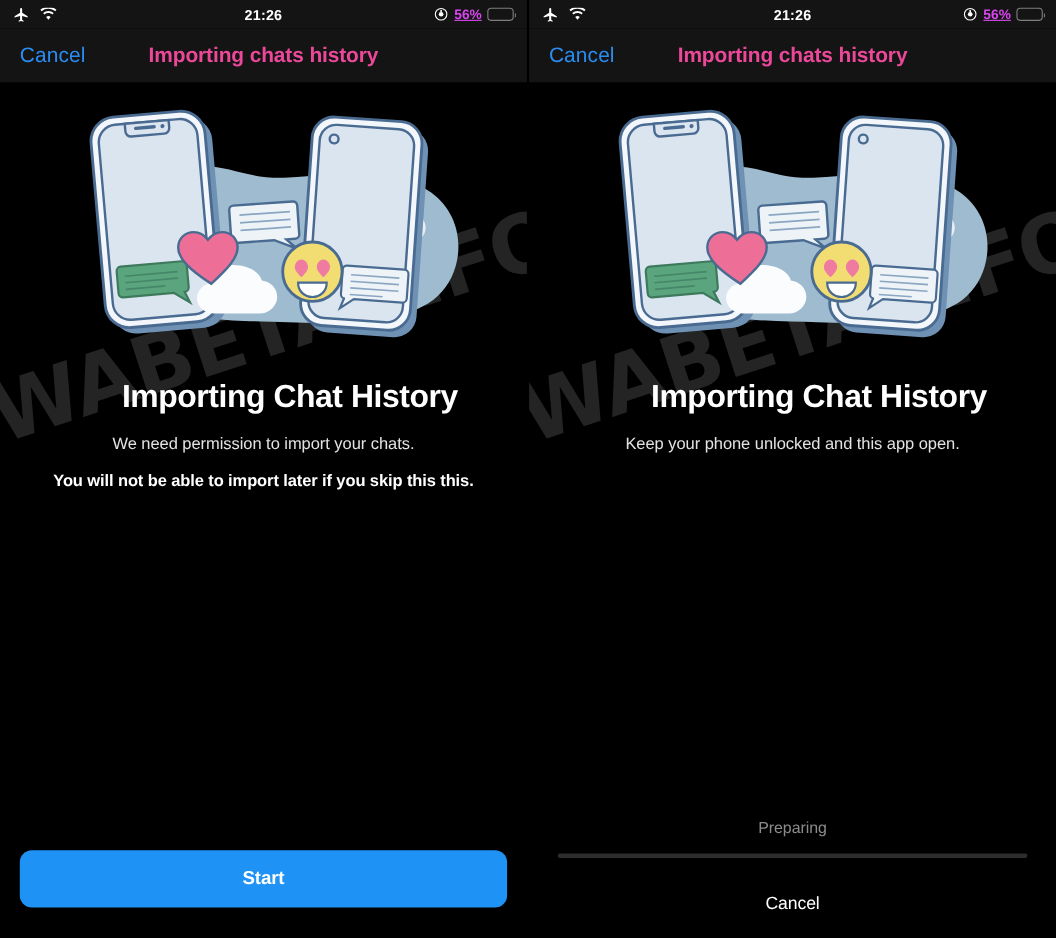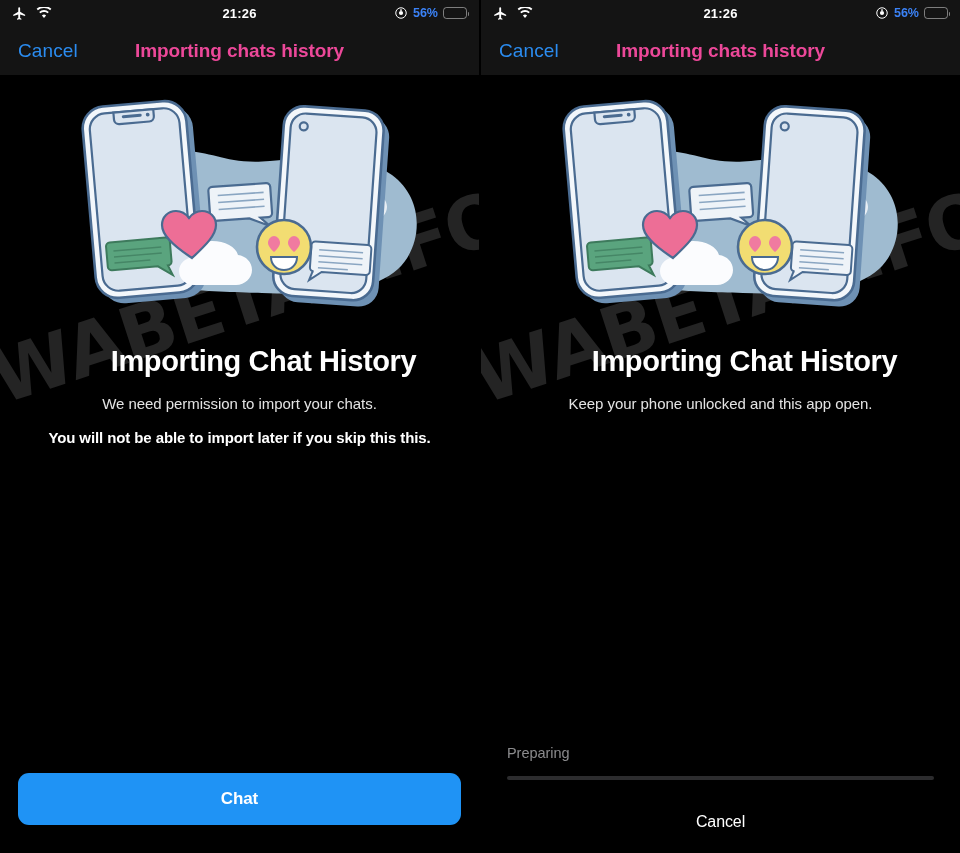--- a/index.html
+++ b/index.html
@@ -29,21 +29,21 @@
     color:#fff;
   }
   .sb-left { display:flex; align-items:center; gap:9px; }
   .sb-right { display:flex; align-items:center; gap:5px; margin-left:auto; }
   .sb-time {
     position:absolute; left:0; right:0; text-align:center;
     font-size:13px; font-weight:600; letter-spacing:.2px;
     color:#fff; pointer-events:none;
   }
   .icon-plane svg, .icon-wifi svg, .icon-lock svg { display:block; }
-  .batt-pct { font-size:12.5px; font-weight:600; color:#3b82f6; }
+  .batt-pct { font-size:12.5px; font-weight:600; color:#d946ef;text-decoration:underline; }
   .batt {
     position:relative; width:24px; height:12px;
     border:1.3px solid rgba(255,255,255,.45);
     border-radius:3.5px; padding:1.3px;
   }
   .batt::after {
     content:""; position:absolute; right:-3.4px; top:3.6px;
     width:1.8px; height:4px; border-radius:0 2px 2px 0;
     background:rgba(255,255,255,.45);
   }
@@ -118,21 +118,21 @@
     background:#1f93f5; color:#fff;
     border:none; border-radius:11px;
     font-size:17px; font-weight:600;
     font-family:"Liberation Sans", sans-serif;
     letter-spacing:-.1px;
     cursor:pointer;
   }
 
   .progress-wrap { padding:0 26px; position:relative; z-index:2; }
   .progress-label {
-    font-size:14.5px; color:#8b8b8d;
+    text-align:center; font-size:14.5px; color:#8b8b8d;
     letter-spacing:-.05px; margin-bottom:15px;
   }
   .progress-track {
     width:100%; height:4px; border-radius:2px;
     background:#2c2c2e; overflow:hidden;
   }
   .progress-fill { height:100%; background:#1f93f5; border-radius:2px; }
   .cancel-action {
     margin-top:33px; text-align:center;
     font-size:16px; color:#fff; letter-spacing:-.1px;
@@ -251,21 +251,21 @@
 
       <div class="texts">
         <div class="title">Importing Chat History</div>
         <div class="subtitle">We need permission to import your chats.</div>
         <div class="warning">You will not be able to import later if you skip this this.</div>
       </div>
 
       <div class="spacer"></div>
 
       <div class="footer">
-        <button class="start-btn">Chat</button>
+        <button class="start-btn">Start</button>
       </div>
     </div>
   </div>
 
   <div class="divider"></div>
 
   <div class="panel">
 
     <div class="statusbar">
       <div class="sb-left">

